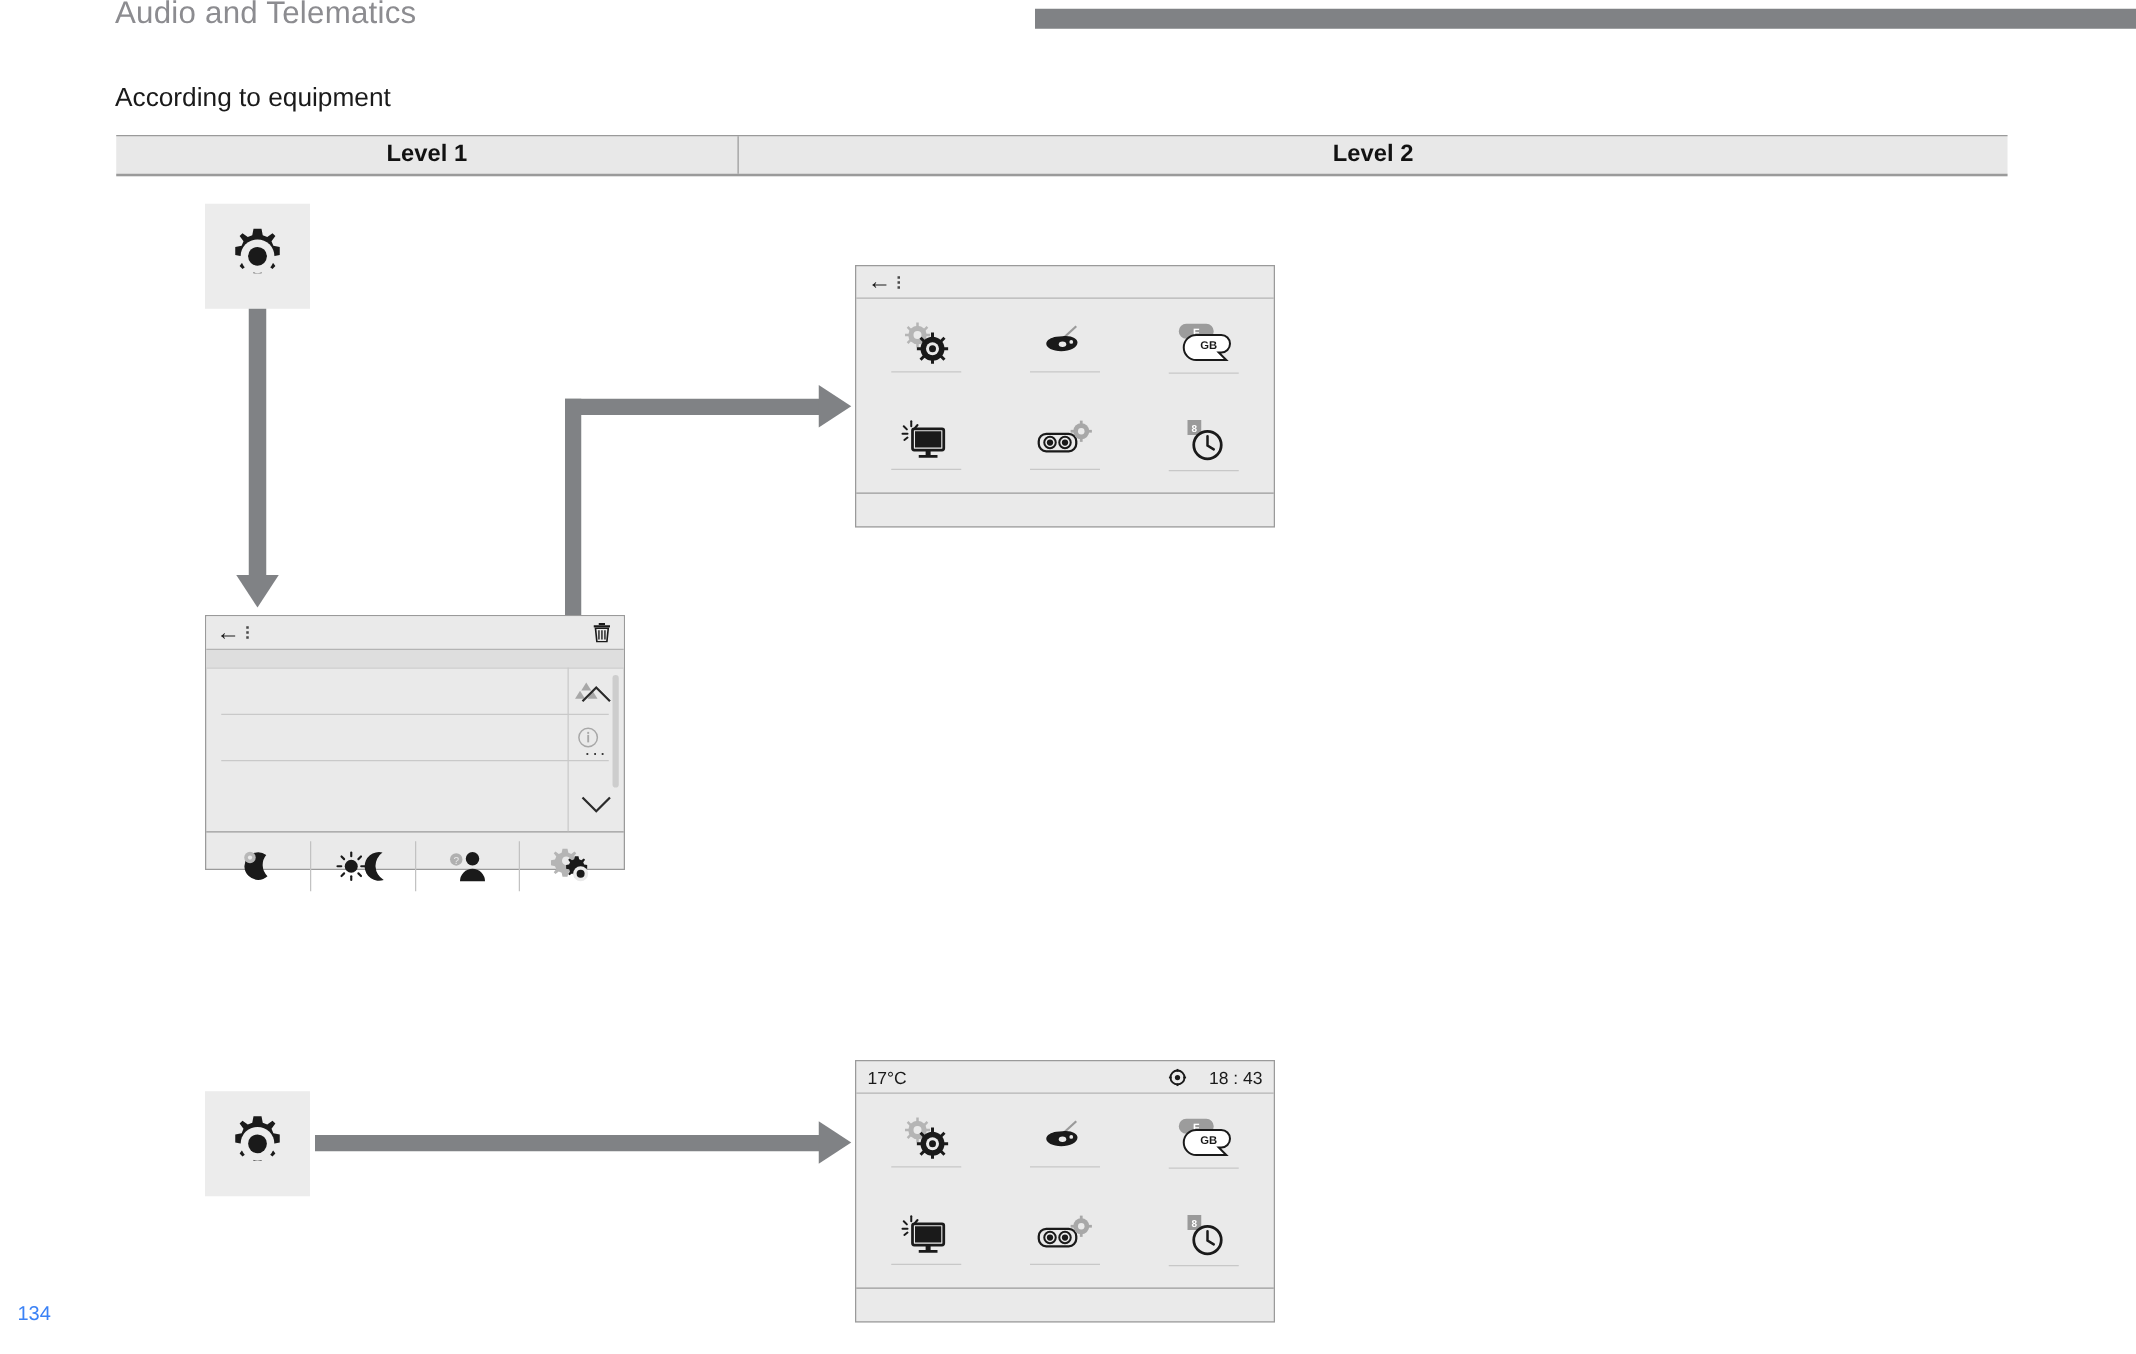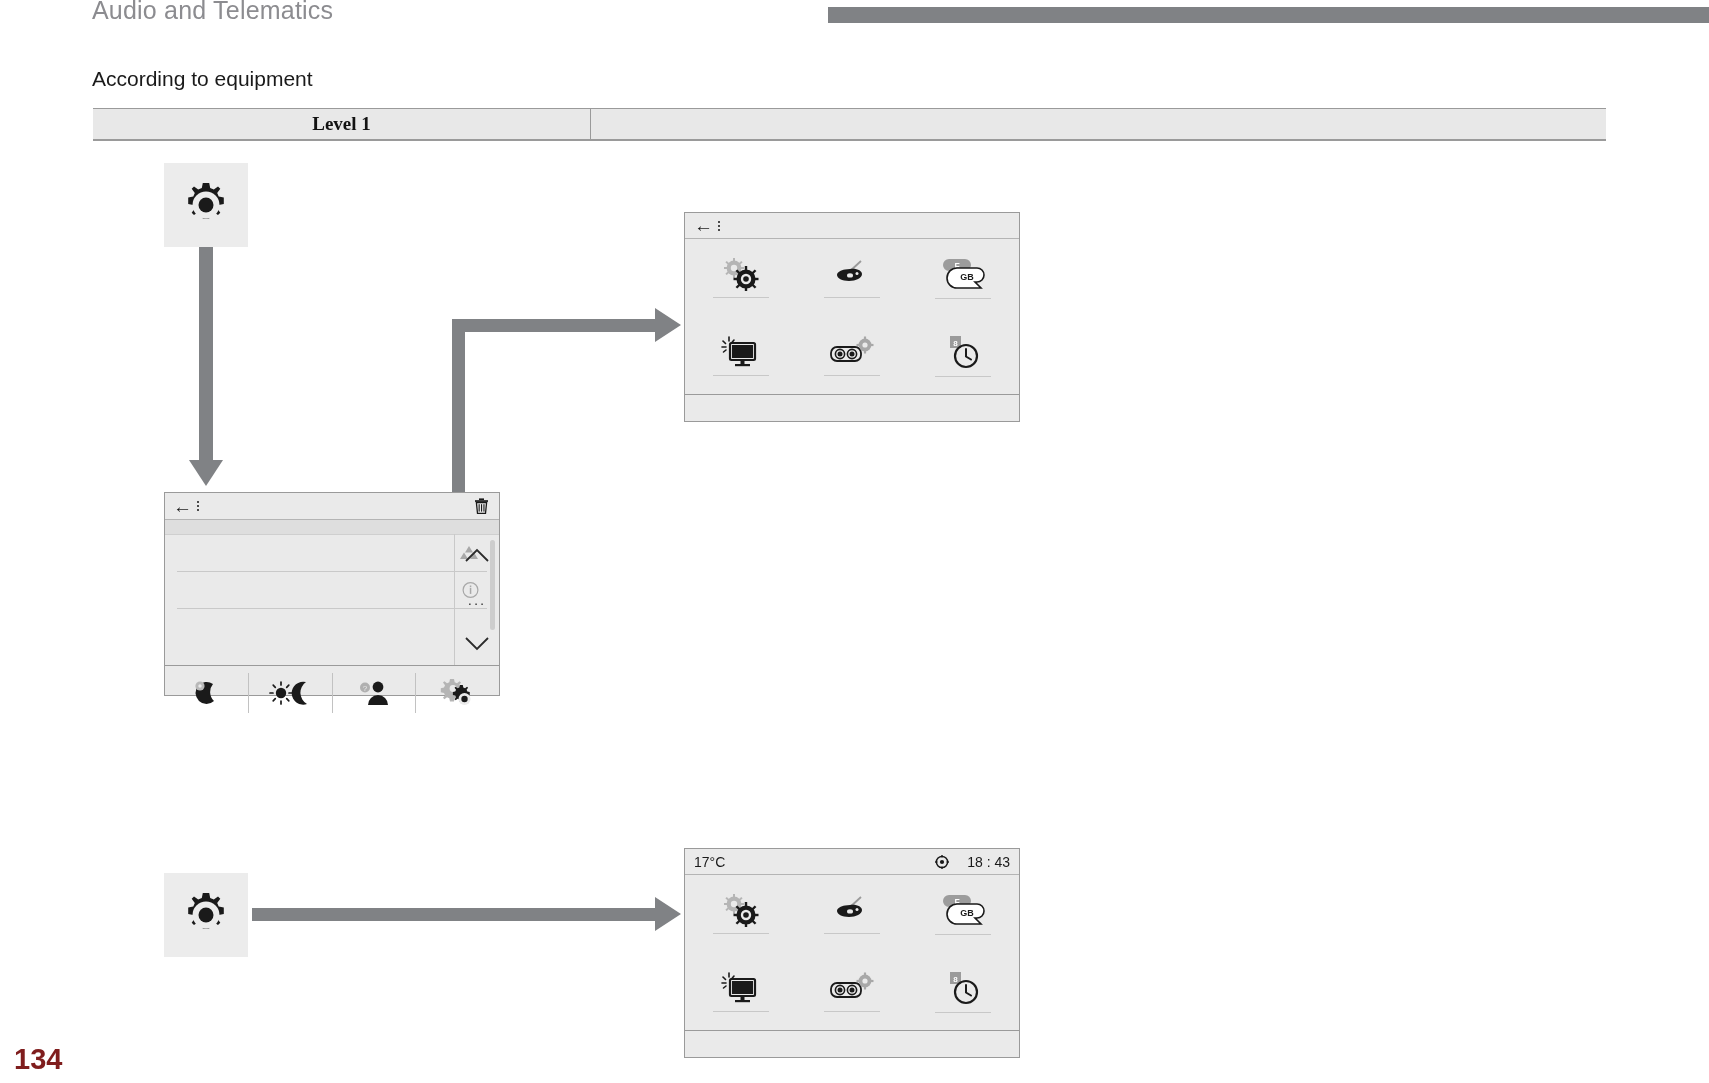--- a/index.html
+++ b/index.html
@@ -49,21 +49,20 @@
     position: absolute;
     left: 93px;
     top: 108px;
     width: 1513px;
     height: 33px;
     display: flex;
     background: #e8e8e8;
     border-top: 1px solid #9a9a9a;
     border-bottom: 2px solid #9a9a9a;
     box-sizing: border-box;
-    font-family: Liberation Serif, serif;
   }
   .level-cell {
     display: flex;
     align-items: center;
     justify-content: center;
     font-size: 19px;
     font-weight: bold;
     color: #121212;
     box-sizing: border-box;
   }
@@ -261,37 +260,38 @@
   .grid-footer {
     height: 27px;
     border-top: 1px solid #9a9a9a;
   }
 
   
   .page-number {
     position: absolute;
     left: 14px;
     top: 1043px;
-    font-size: 29px;
-    font-weight: bold;
-    color: #7f1d1d;
+    font-size: 16px;
+    font-weight: normal;
+    color: #3b82f6;
   }
 
   svg { display: block; }
 </style>
 </head>
 <body>
 
 <div class="page-header-title">Audio and Telematics</div>
 <div class="header-bar"></div>
 
 <div class="subtitle">According to equipment</div>
 
 <div class="level-table">
   <div class="level-cell c1">Level 1</div>
+  <div class="level-cell c2">Level 2</div>
 </div>
 
 <div class="gear-square" id="gear-square-top">
   <span>
     <svg width="52" height="52" viewBox="0 0 52 52">
       <g fill="#1a1a1a">
         <path d="M26 4 l3.2 0 1.0 5.1 3.6 1.5 4.2-3.1 2.3 2.3 -3.1 4.2 1.5 3.6 5.1 1.0 0 3.2 0 3.2 -5.1 1.0 -1.5 3.6 3.1 4.2 -2.3 2.3 -4.2-3.1 -3.6 1.5 -1.0 5.1 -3.2 0 -3.2 0 -1.0-5.1 -3.6-1.5 -4.2 3.1 -2.3-2.3 3.1-4.2 -1.5-3.6 -5.1-1.0 0-3.2 0-3.2 5.1-1.0 1.5-3.6 -3.1-4.2 2.3-2.3 4.2 3.1 3.6-1.5 1.0-5.1 z"></path>
         <circle cx="26" cy="26" r="13.5" fill="#ececec"></circle>
         <circle cx="26" cy="26" r="7.5" fill="#1a1a1a"></circle>
       </g>

